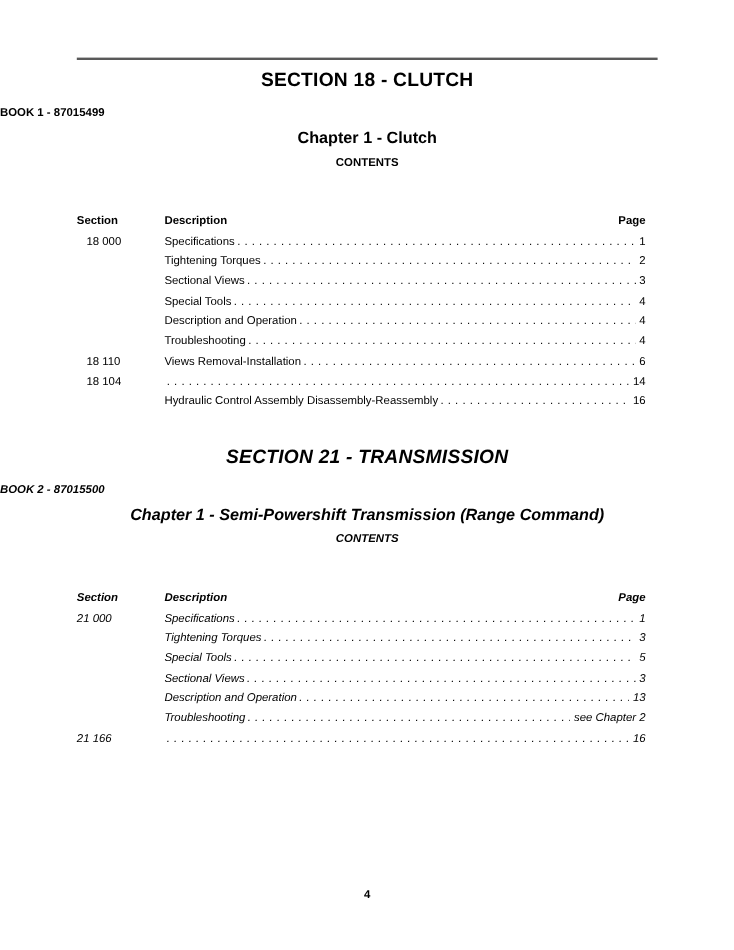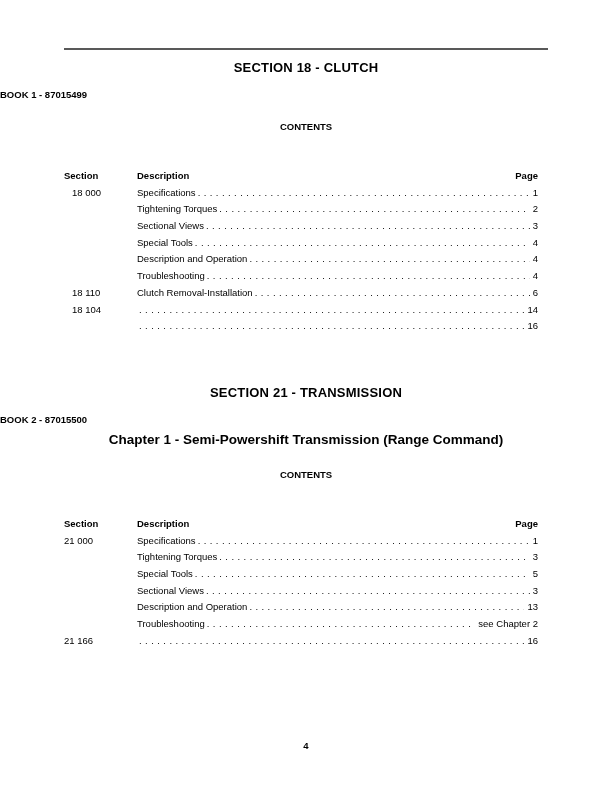--- a/index.html
+++ b/index.html
@@ -16,23 +16,23 @@
   .top-rule {
     position: absolute;
     top: 48px;
     left: 64px;
     width: 484px;
     height: 2px;
     background: #595959;
   }
   .section-block { position: absolute; left: 0; right: 0; }
   .block-1 { top: 59px; }
-  .block-2 { top: 384px; }
+  .block-2 { top: 373px; font-style: italic; }
   .section-title {
-    font-size: 13px;
+    font-size: 16px;
     font-weight: bold;
     text-align: center;
     line-height: 17px;
     letter-spacing: 0.2px;
   }
   .book-line {
     font-size: 9.5px;
     font-weight: bold;
     margin-top: 13px;
     line-height: 11px;
@@ -41,21 +41,21 @@
     font-size: 13.5px;
     font-weight: bold;
     text-align: center;
     margin-top: 7px;
     line-height: 16px;
   }
   .contents-label {
     font-size: 9.5px;
     font-weight: bold;
     text-align: center;
-    margin-top: 21px;
+    margin-top: 7px;
     line-height: 11px;
   }
   .toc {
     margin: 11px 74px 0 64px;
     font-size: 9.5px;
   }
   .toc-row {
     display: flex;
     align-items: baseline;
     line-height: 16.7px;
@@ -88,20 +88,21 @@
 </head>
 <body>
 
 <div class="page">
 
   <div class="top-rule"></div>
 
   <section class="section-block block-1">
     <div class="section-title">SECTION 18 - CLUTCH</div>
     <div class="book-line">BOOK 1 - 87015499</div>
+    <div class="chapter-title">Chapter 1 - Clutch</div>
     <div class="contents-label">CONTENTS</div>
 
     <div class="toc">
       <div class="toc-row toc-head">
         <span class="c-sec">Section</span>
         <span class="c-desc">Description</span>
         <span class="c-lead"></span>
         <span class="c-page">Page</span>
       </div>
 
@@ -136,31 +137,32 @@
         <span class="c-page">4</span>
       </div>
       <div class="toc-row">
         <span class="c-sec"></span>
         <span class="c-desc">Troubleshooting</span>
         <span class="c-lead lead-dots">. . . . . . . . . . . . . . . . . . . . . . . . . . . . . . . . . . . . . . . . . . . . . . . . . . . . . . . . . . . . . . . . . . . . . . . . . . . . . . . . . . . . . . . . . . . . . . . . . . . . . . . . . . . . . . . . . . . . . . . . . . . . . . . . . . </span>
         <span class="c-page">4</span>
       </div>
       <div class="toc-row">
         <span class="c-sec">18 110</span>
-        <span class="c-desc">Clutch Removal-Installation</span>
+        <span class="c-desc">Views Removal-Installation</span>
         <span class="c-lead lead-dots">. . . . . . . . . . . . . . . . . . . . . . . . . . . . . . . . . . . . . . . . . . . . . . . . . . . . . . . . . . . . . . . . . . . . . . . . . . . . . . . . . . . . . . . . . . . . . . . . . . . . . . . . . . . . . . . . . . . . . . . . . . . . . . . . . . </span>
         <span class="c-page">6</span>
       </div>
       <div class="toc-row">
         <span class="c-sec">18 104</span>
         <span class="c-lead lead-dots">. . . . . . . . . . . . . . . . . . . . . . . . . . . . . . . . . . . . . . . . . . . . . . . . . . . . . . . . . . . . . . . . . . . . . . . . . . . . . . . . . . . . . . . . . . . . . . . . . . . . . . . . . . . . . . . . . . . . . . . . . . . . . . . . . . </span>
         <span class="c-page">14</span>
       </div>
       <div class="toc-row">
         <span class="c-sec"></span>
+        <span class="c-desc">Hydraulic Control Assembly Disassembly-Reassembly</span>
         <span class="c-lead lead-dots">. . . . . . . . . . . . . . . . . . . . . . . . . . . . . . . . . . . . . . . . . . . . . . . . . . . . . . . . . . . . . . . . . . . . . . . . . . . . . . . . . . . . . . . . . . . . . . . . . . . . . . . . . . . . . . . . . . . . . . . . . . . . . . . . . . </span>
         <span class="c-page">16</span>
       </div>
     </div>
   </section>
 
   <section class="section-block block-2">
     <div class="section-title">SECTION 21 - TRANSMISSION</div>
     <div class="book-line">BOOK 2 - 87015500</div>
     <div class="chapter-title">Chapter 1 - Semi-Powershift Transmission (Range Command)</div>

